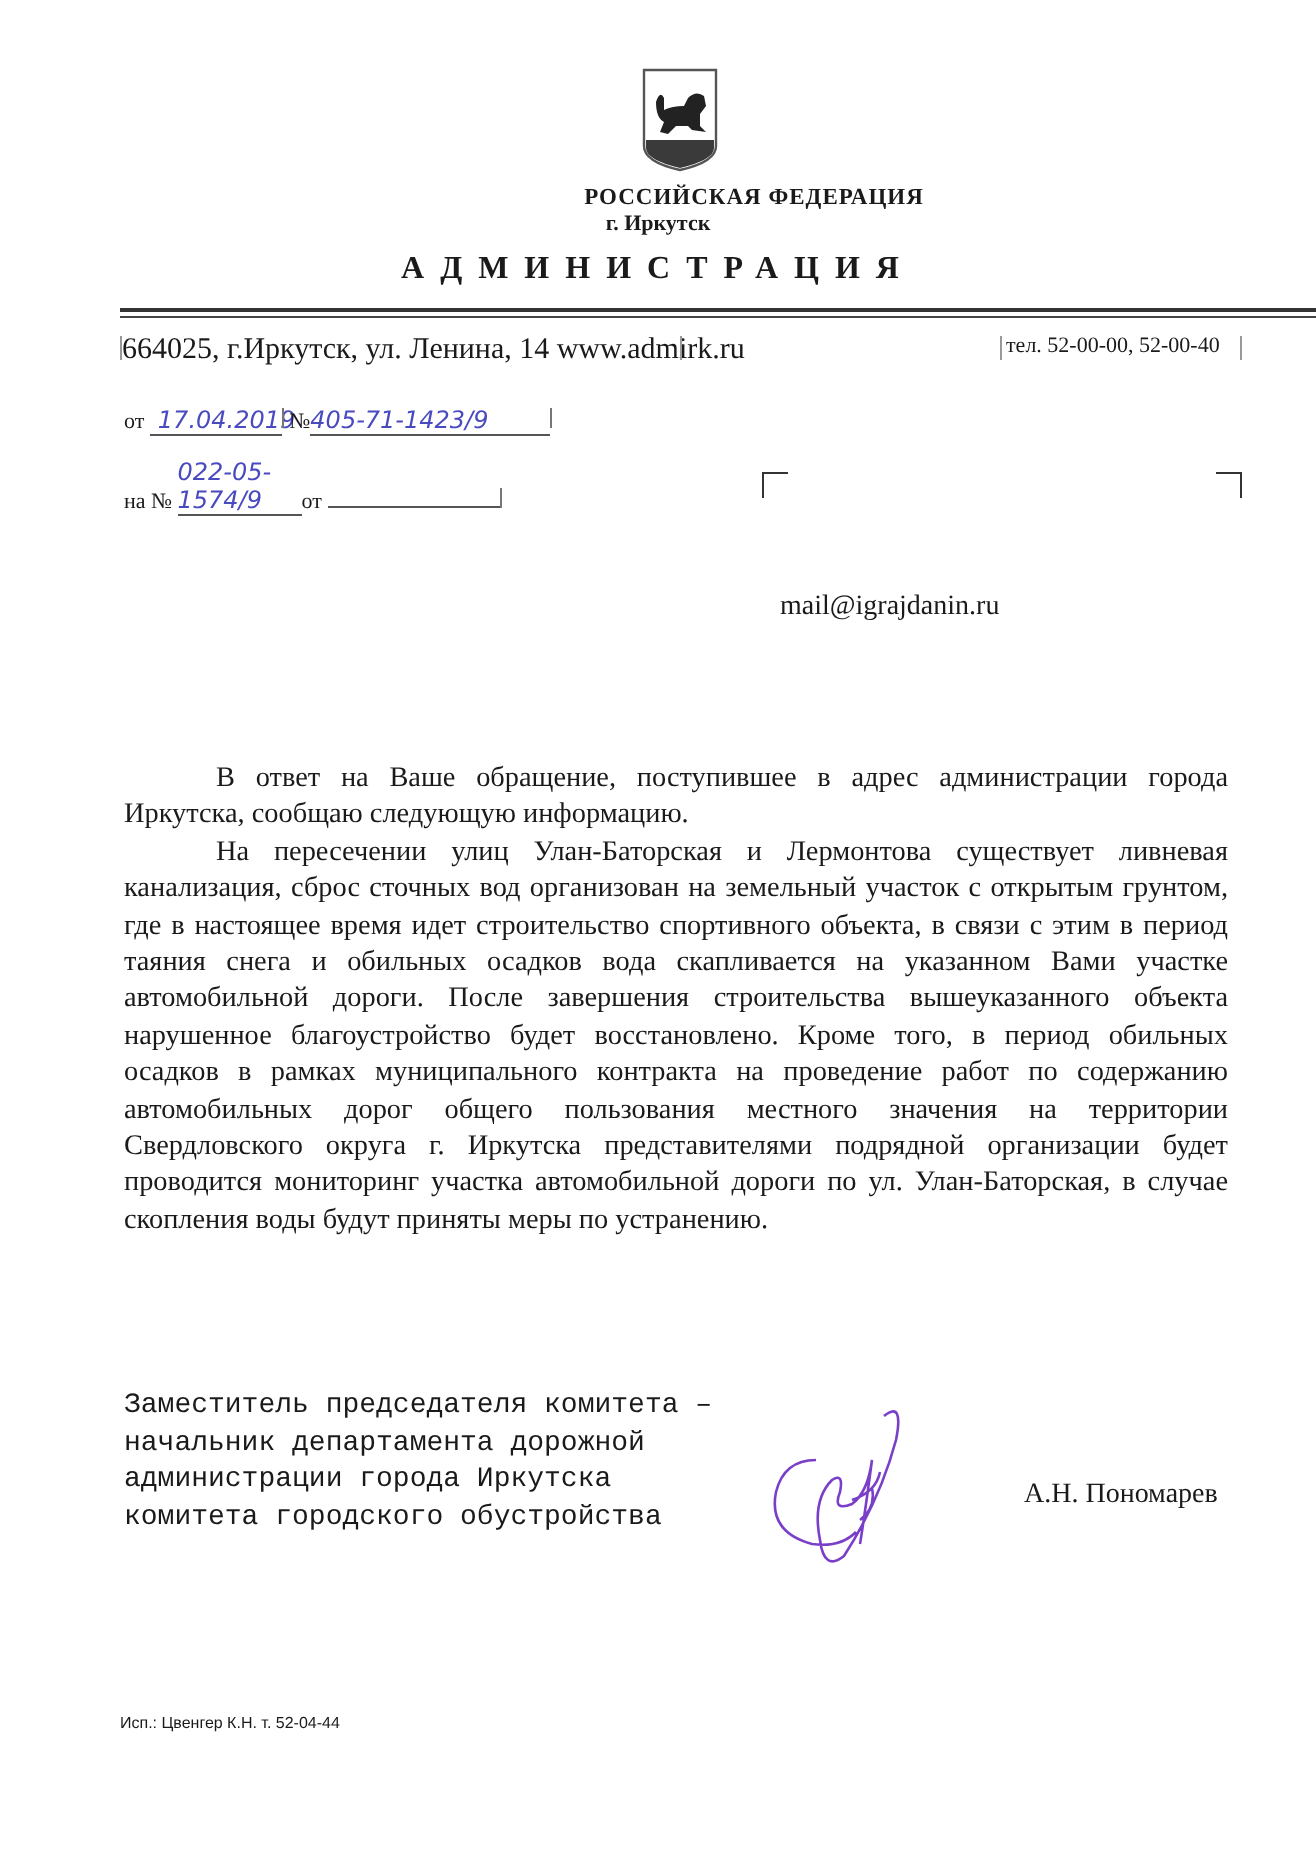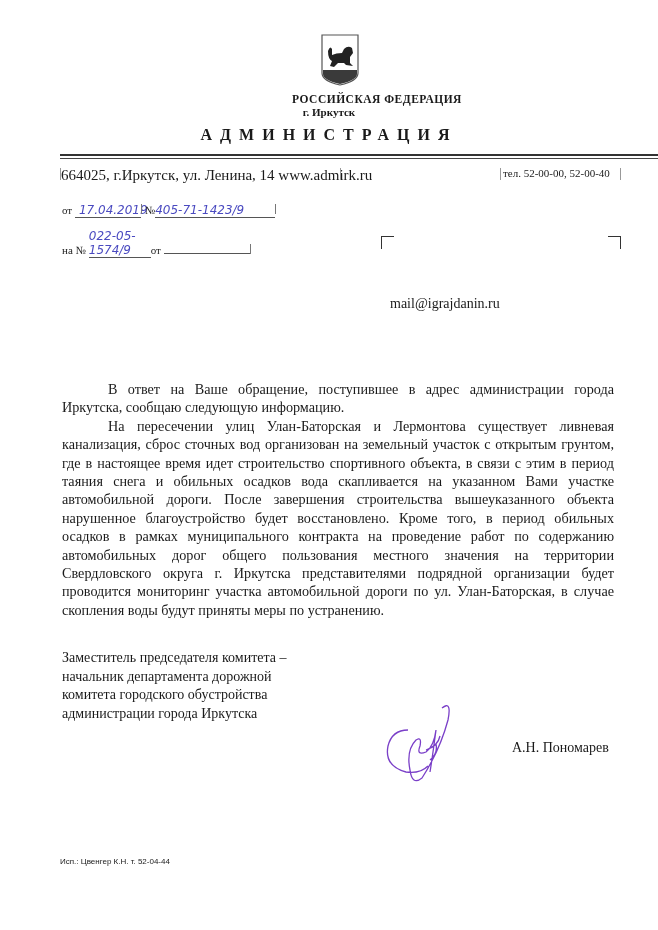--- a/index.html
+++ b/index.html
@@ -14,21 +14,21 @@
   .addr { left:61px; top:167px; font-size:15px; }
   .vbar { width:1px; background:#999; height:12px; }
   .tel { left:503px; top:167px; font-size:11px; }
   .ref-line { font-size:11px; }
   .hand { font-family:"DejaVu Sans", sans-serif; font-style:italic; color:#4a4ac0; font-size:12px; }
   .uline { border-bottom:1px solid #555; display:inline-block; }
   .corner { width:12px; height:12px; border-color:#333; border-style:solid; }
   .email { left:390px; top:296px; font-size:14px; }
   .body-text { left:62px; top:380px; width:552px; font-size:14.2px; line-height:18.4px; text-align:justify; }
   .body-text p { margin:0; text-indent:46px; }
-  .signer { left:62px; top:649px; font-size:14px; line-height:18.5px; }
+  .signer { left:62px; top:694px; font-size:14px; line-height:18.5px;font-family:Liberation Mono, monospace; }
   .signer div { white-space:nowrap; }
   .signature { left:382px; top:700px; width:90px; height:90px; }
   .sig-name { left:512px; top:740px; font-size:14px; }
   .executor { left:60px; top:857px; font-size:8px; font-family:"Liberation Sans", sans-serif; }
 </style>
 </head>
 <body>
 
 <svg class="abs crest" viewBox="0 0 40 54">
   <path d="M2 2 H38 V40 Q38 48 20 52 Q2 48 2 40 Z" fill="#fff" stroke="#555" stroke-width="1.2"></path>
@@ -66,22 +66,22 @@
 <div class="abs email">mail@igrajdanin.ru</div>
 
 <div class="abs body-text">
   <p>В ответ на Ваше обращение, поступившее в адрес администрации города Иркутска, сообщаю следующую информацию.</p>
   <p>На пересечении улиц Улан-Баторская и Лермонтова существует ливневая канализация, сброс сточных вод организован на земельный участок с открытым грунтом, где в настоящее время идет строительство спортивного объекта, в связи с этим в период таяния снега и обильных осадков вода скапливается на указанном Вами участке автомобильной дороги. После завершения строительства вышеуказанного объекта нарушенное благоустройство будет восстановлено. Кроме того, в период обильных осадков в рамках муниципального контракта на проведение работ по содержанию автомобильных дорог общего пользования местного значения на территории Свердловского округа г. Иркутска представителями подрядной организации будет проводится мониторинг участка автомобильной дороги по ул. Улан-Баторская, в случае скопления воды будут приняты меры по устранению.</p>
 </div>
 
 <div class="abs signer">
   <div>Заместитель председателя комитета –</div>
   <div>начальник департамента дорожной</div>
+  <div>администрации города Иркутска</div>
   <div>комитета городского обустройства</div>
-  <div>администрации города Иркутска</div>
 </div>
 
 <svg class="abs signature" viewBox="0 0 90 90">
   <path d="M60 8 Q70 0 66 20 Q58 50 40 78 Q30 86 28 70 Q24 50 34 40 Q40 36 38 46 Q34 56 44 52 Q52 46 54 30 Q50 60 48 72 M26 30 Q10 30 6 46 Q2 66 24 72 Q38 74 46 66 M44 50 Q56 46 58 36 M48 60 Q56 54 54 44" fill="none" stroke="#7a3fc8" stroke-width="1.3"></path>
 </svg>
 <div class="abs sig-name">А.Н. Пономарев</div>
 
 <div class="abs executor">Исп.: Цвенгер К.Н. т. 52-04-44</div>
 
 </body></html>

